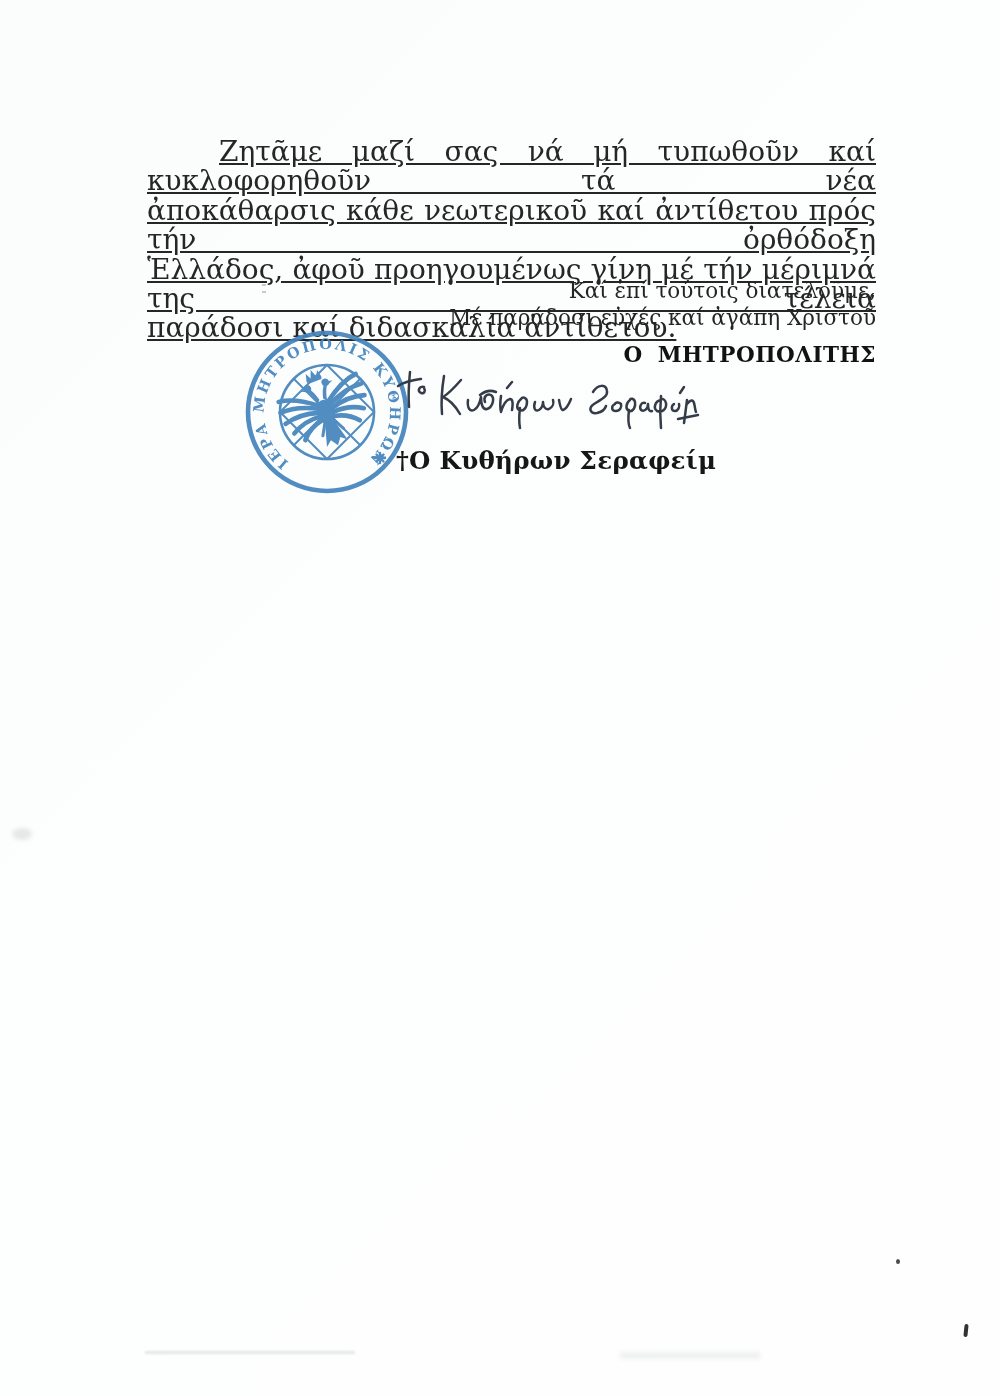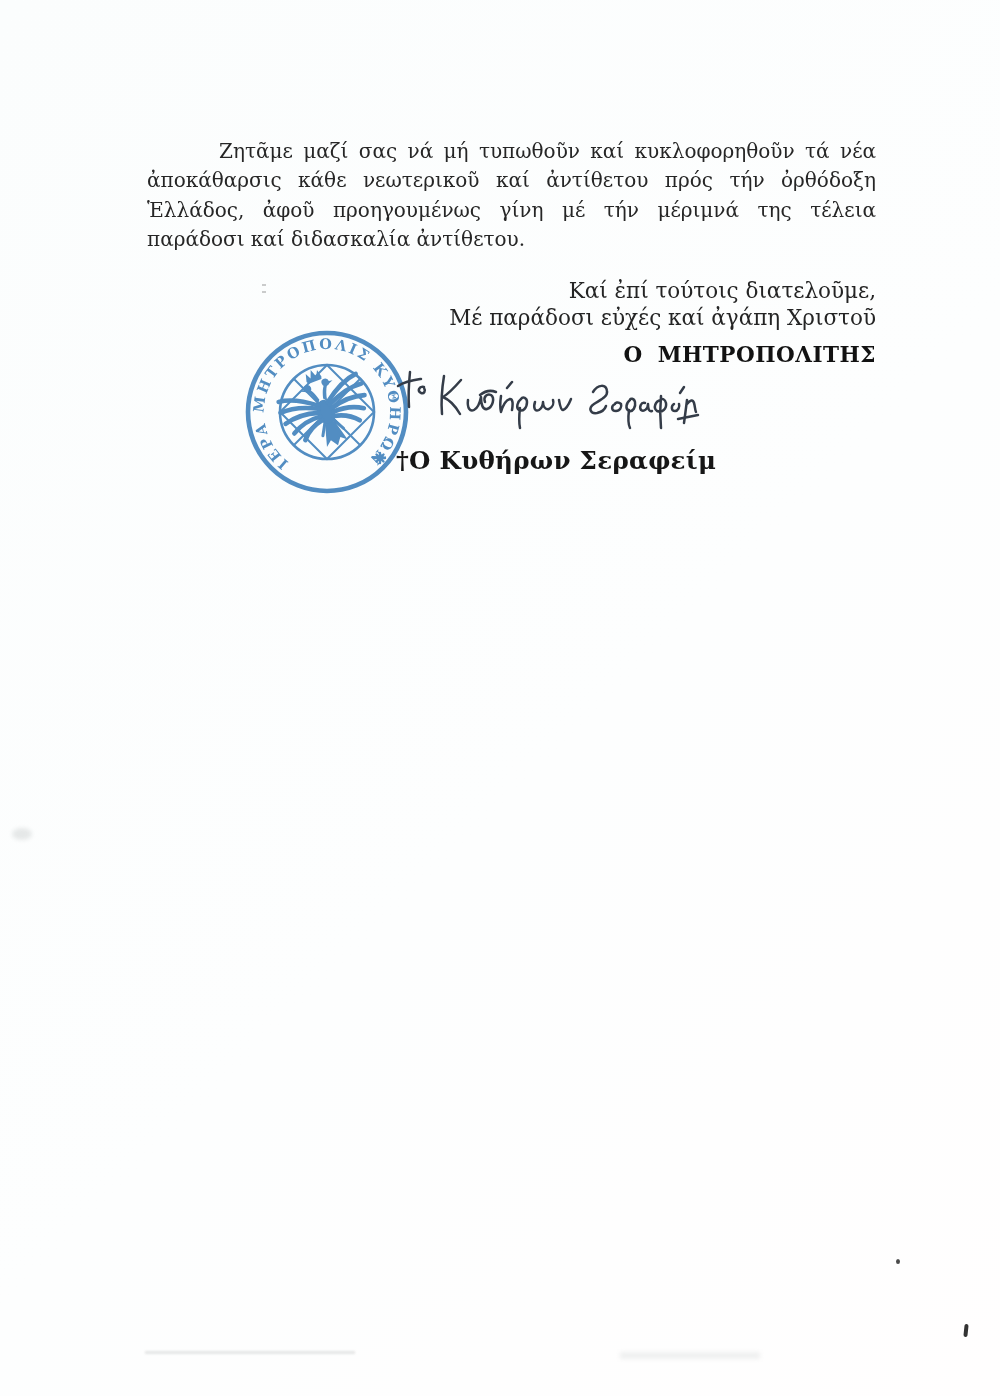--- a/index.html
+++ b/index.html
@@ -5,21 +5,21 @@
   html,body{margin:0;padding:0;}
   .page{
     position:relative;
     width:1000px;height:1396px;
     background:linear-gradient(135deg,#fbfdfd 0%,#fdfefe 55%,#fffefe 100%);
     overflow:hidden;
     font-family:"DejaVu Serif", serif;
   }
   .paragraph{
     position:absolute;left:147px;top:137px;width:729px;
-    font-size:20px;line-height:29.4px;color:#262626;
+    font-size:28px;line-height:29.4px;color:#262626;text-decoration:underline;
   }
   .pline{text-align:justify;text-align-last:justify;white-space:normal;}
   .pline.first{text-indent:72px;}
   .pline.last{text-align-last:left;}
   .closing{
     position:absolute;left:147px;top:278px;width:729px;
     text-align:right;color:#242424;
     font-size:21.5px;line-height:26.5px;
   }
   .closing .title{

